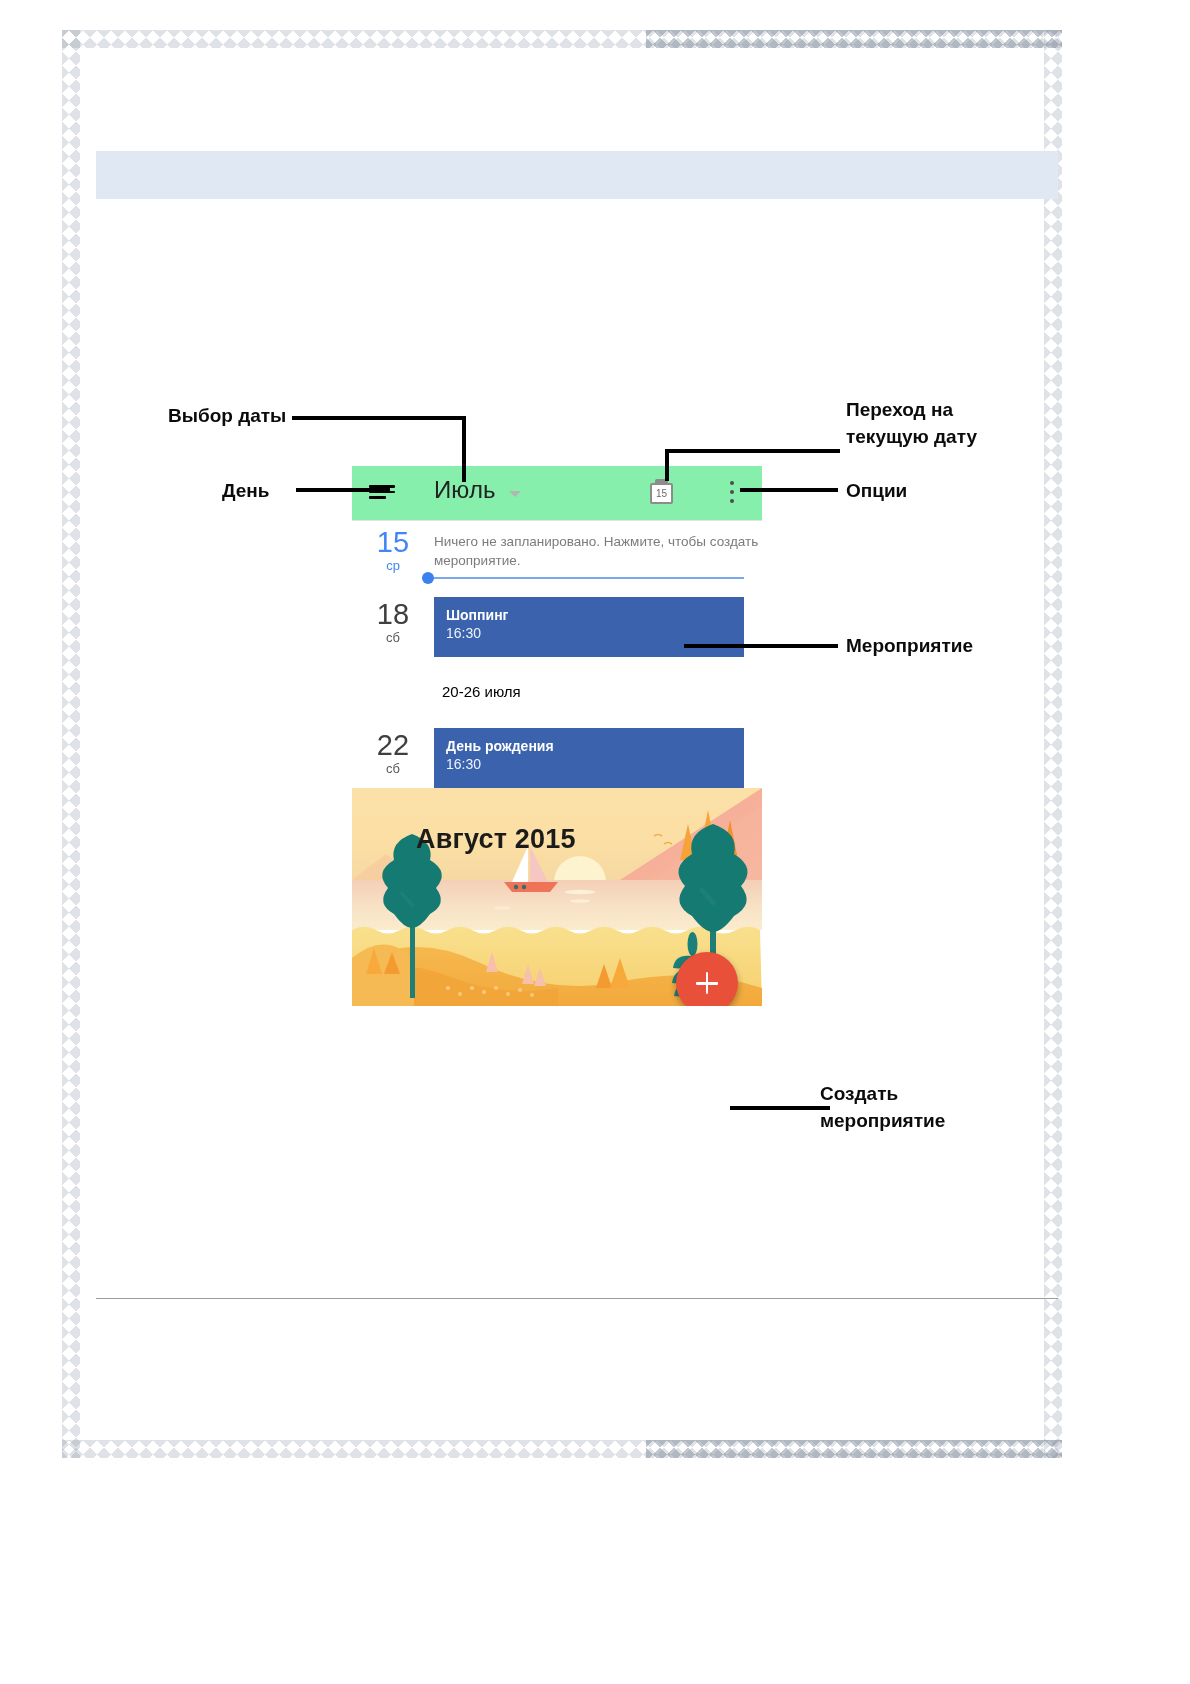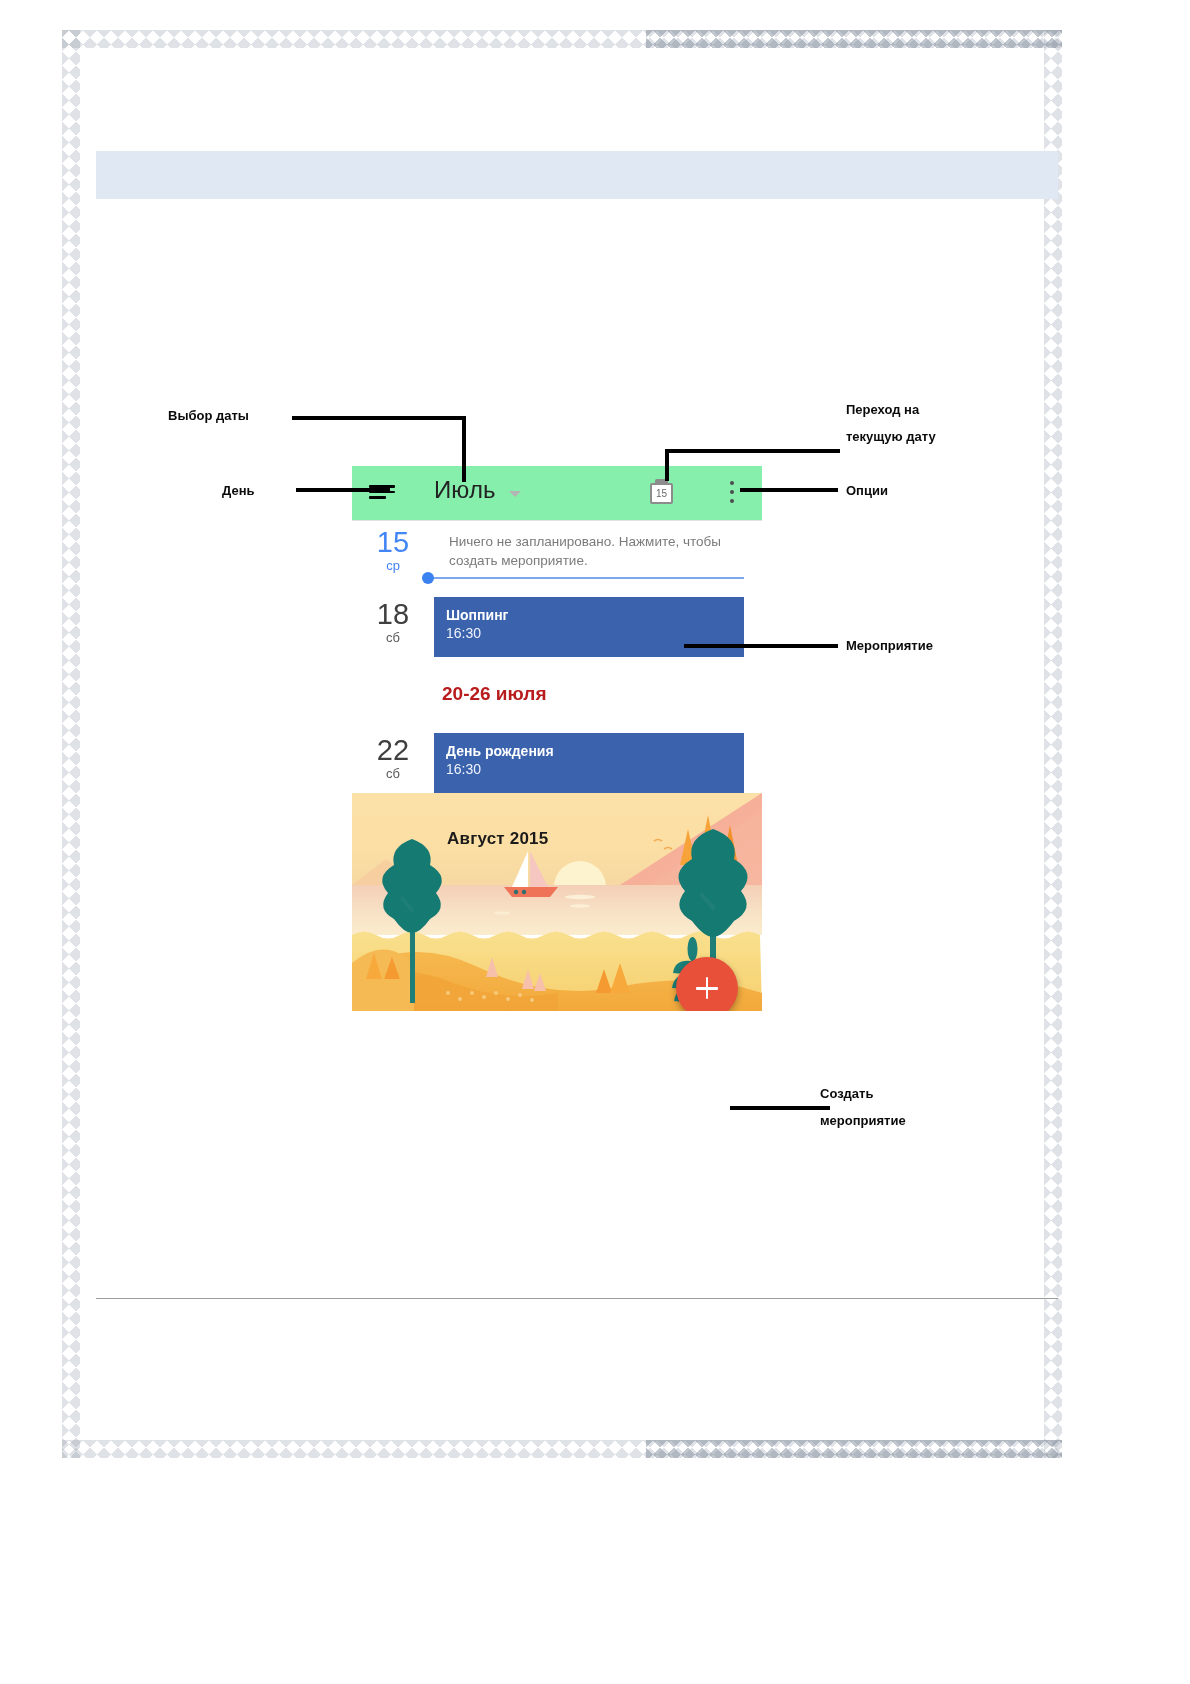--- a/index.html
+++ b/index.html
@@ -187,21 +187,20 @@
   .date-col.today .date-dow { color: #4285f4; }
 
   .content-col { flex: 1 1 auto; position: relative; }
 
   .empty-text {
     font-size: 13.5px;
     line-height: 19px;
     color: #7b7b7b;
     padding-top: 11px;
     font-family: "Liberation Sans", sans-serif;
-    margin-left: 15px;
   }
 
   .now-line {
     position: absolute;
     left: 70px;
     top: 116px;
     width: 322px;
     height: 2px;
     background: #7aa7f0;
   }
@@ -228,40 +227,39 @@
     font-family: "Liberation Sans", sans-serif;
   }
   .event-time {
     color: #eef2fb;
     font-size: 14px;
     line-height: 18px;
     font-family: "Liberation Sans", sans-serif;
   }
 
   .week-divider {
-    font-size: 19px;
-    color: #b91c1c;
+    font-size: 15px;
+    color: #000000;
     padding: 26px 0 24px 90px;
     font-family: "Liberation Sans", sans-serif;
-    font-weight: bold;
   }
 
   
   #illustration {
     position: relative;
     margin-left: 0;
     width: 410px;
     height: 218px;
     overflow: hidden;
   }
   #illustration svg { display: block; }
   #illo-label {
     position: absolute;
-    left: 95px; top: 36px;
-    font-size: 17px;
+    left: 64px; top: 36px;
+    font-size: 27px;
     font-weight: bold;
     color: #1b1b1b;
     font-family: "Liberation Sans", sans-serif;
     letter-spacing: .2px;
   }
 
   
   #fab {
     position: absolute;
     left: 324px; top: 164px;
@@ -275,21 +273,21 @@
     background: #ffffff;
     border-radius: 1px;
   }
   #fab .plus-h { left: 20px; top: 30px; width: 22px; height: 2.6px; }
   #fab .plus-v { left: 29.7px; top: 20px; width: 2.6px; height: 22px; }
 
   
   .anno-label {
     position: absolute;
     font-family: "Liberation Sans", sans-serif;
-    font-size: 13px;
+    font-size: 19px;
     font-weight: bold;
     color: #0b0b0b;
     line-height: 27px;
     white-space: pre-line;
   }
   .leader {
     position: absolute;
     background: #000000;
   }
   .leader-h { height: 4px; }

